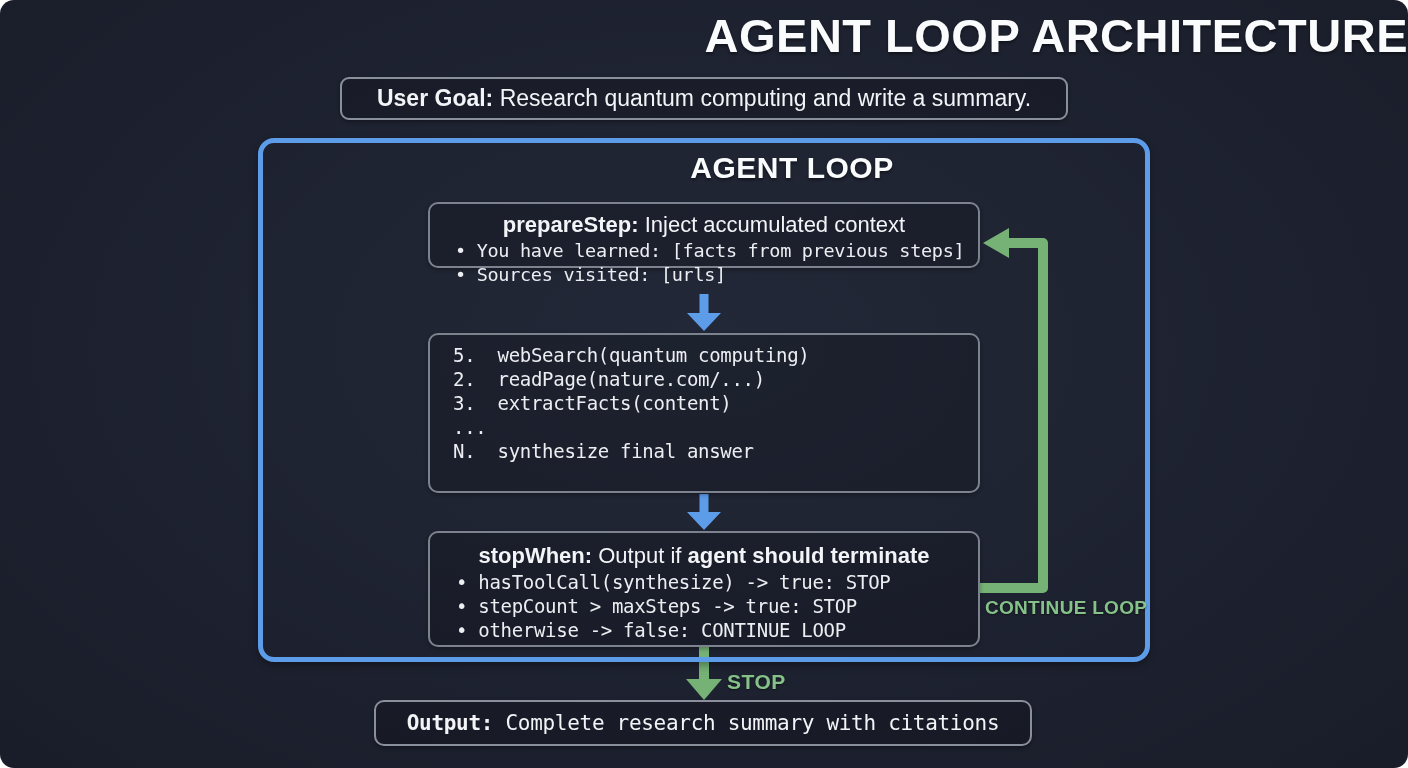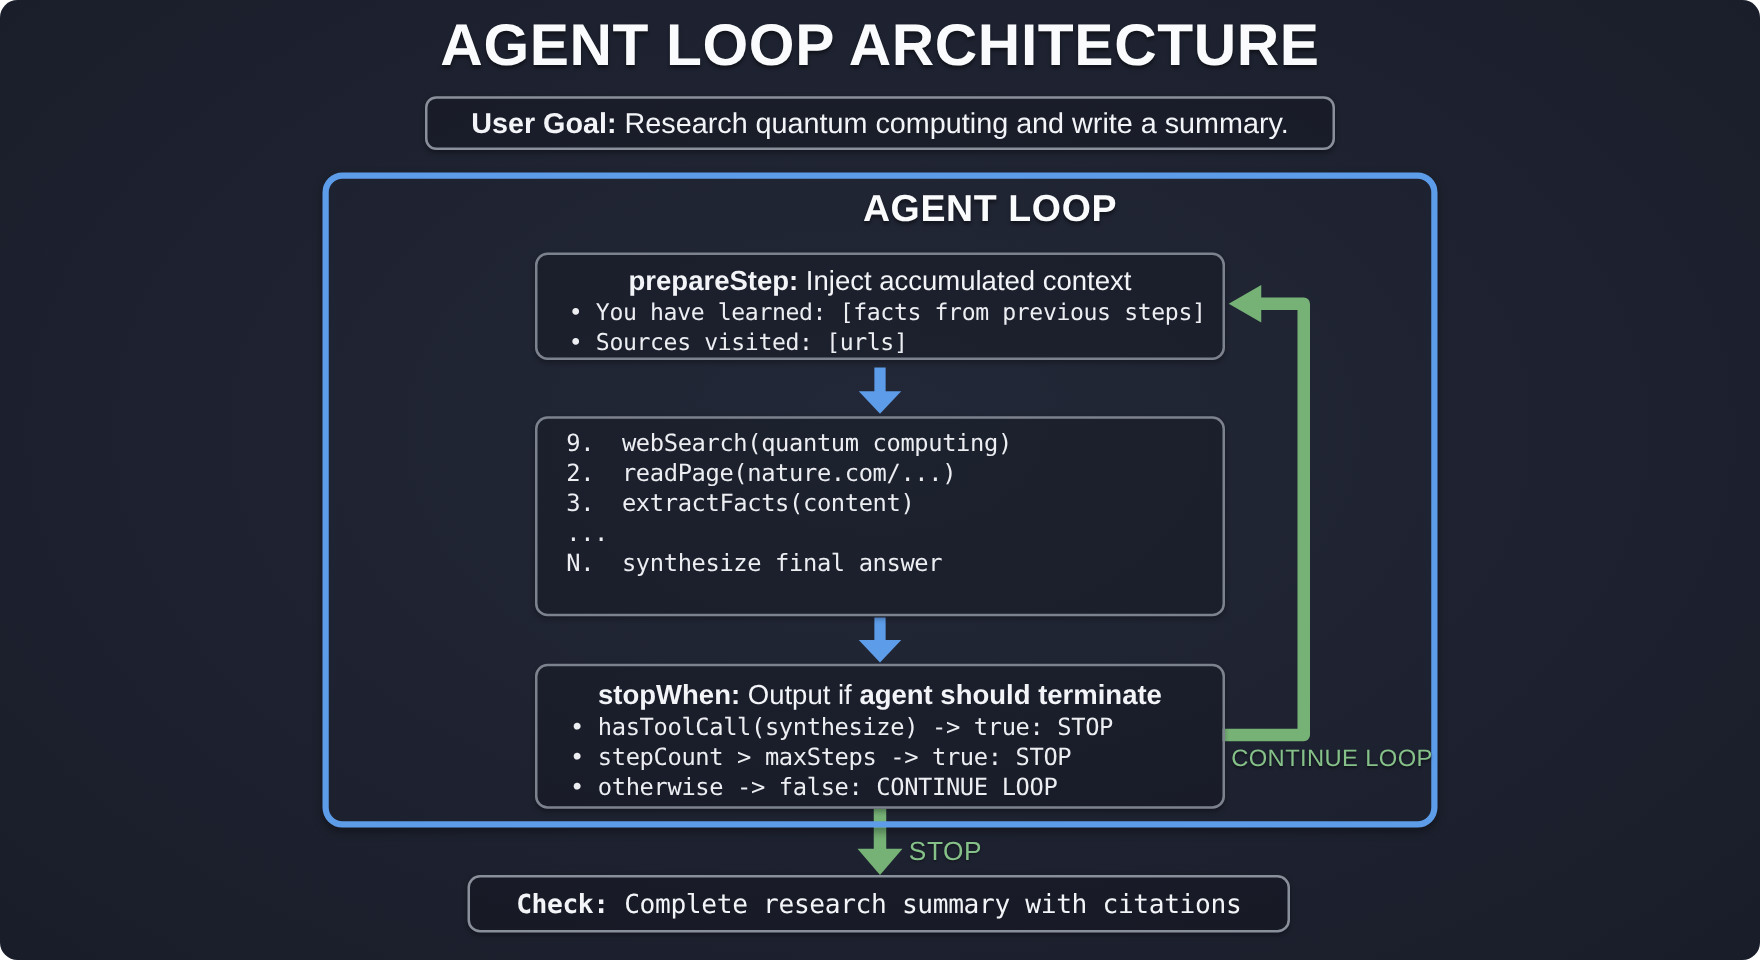--- a/index.html
+++ b/index.html
@@ -3,21 +3,21 @@
 <meta charset="utf-8">
 <style>
   html,body{margin:0;padding:0;background:#ffffff;}
   .stage{
     position:relative;width:1408px;height:768px;border-radius:14px;overflow:hidden;
     background:radial-gradient(1100px 680px at 50% 45%, #232838 0%, #1b1f2c 75%, #171b26 100%);
     font-family:"Liberation Sans",sans-serif;color:#f2f4f7;
   }
   .arrows{position:absolute;left:0;top:0;width:1408px;height:768px;pointer-events:none;}
   .title{
-    position:absolute;top:8px;left:0;width:100%;margin:0;text-align:center;
+    position:absolute;top:8px;left:0;width:100%;margin:0;text-align:right;
     font-size:47px;font-weight:800;letter-spacing:.5px;color:#fafbfc;
     text-shadow:0 2px 3px rgba(0,0,0,.45);
   }
   .b{font-weight:bold;}
   .goal-box{
     position:absolute;left:340px;top:77px;width:728px;height:43px;box-sizing:border-box;
     border:2.5px solid #8a909b;border-radius:9px;background:rgba(0,0,0,.16);
     display:flex;align-items:center;justify-content:center;font-size:23px;
     box-shadow:0 2px 4px rgba(0,0,0,.35);
   }
@@ -35,27 +35,27 @@
     position:absolute;left:428px;width:552px;box-sizing:border-box;
     border:2.5px solid #7d838e;border-radius:10px;background:rgba(0,0,0,.15);
     box-shadow:0 2px 4px rgba(0,0,0,.3);
   }
   .node-title{text-align:center;font-size:22px;line-height:28px;}
   .mono{font-family:"DejaVu Sans Mono","Liberation Mono",monospace;}
   .mono-line{
     font-family:"DejaVu Sans Mono","Liberation Mono",monospace;
     white-space:pre;letter-spacing:-.3px;color:#eceef2;margin-left:10px;
   }
-  .prepare{top:202px;height:86px;padding-top:7px;}
+  .prepare{top:202px;height:66px;padding-top:7px;}
   .prepare .mono-line{font-size:18.5px;line-height:24px;padding-left:15px;}
   .llm{top:333px;height:160px;padding-top:8px;}
   .llm .mono-line{font-size:19px;line-height:24px;padding-left:13px;}
   .stopw{top:531px;height:116px;padding-top:9px;}
   .stopw .mono-line{font-size:19px;line-height:24px;padding-left:16px;}
-  .flow-label{position:absolute;font-weight:400;color:#85c188;text-shadow:0 1px 2px rgba(0,0,0,.5);}
+  .flow-label{position:absolute;font-weight:700;color:#85c188;text-shadow:0 1px 2px rgba(0,0,0,.5);}
   .continue-label{left:985px;top:597px;font-size:19px;letter-spacing:.3px;}
   .stop-label{left:727px;top:670px;font-size:21px;letter-spacing:.5px;}
   .output-box{
     position:absolute;left:374px;top:700px;width:658px;height:46px;box-sizing:border-box;
     border:2.5px solid #8a909b;border-radius:10px;background:rgba(0,0,0,.16);
     display:flex;align-items:center;justify-content:center;
     font-size:21px;letter-spacing:-.3px;
     box-shadow:0 2px 4px rgba(0,0,0,.35);
   }
 </style>
@@ -88,34 +88,34 @@
   <div class="loop-box"></div>
   <div class="loop-title">AGENT LOOP</div>
 
   <div class="node prepare">
     <div class="node-title"><span class="b">prepareStep:</span><span> Inject accumulated context</span></div>
     <div class="mono-line">• You have learned: [facts from previous steps]</div>
     <div class="mono-line">• Sources visited: [urls]</div>
   </div>
 
   <div class="node llm">
-    <div class="mono-line">9.  webSearch(quantum computing)</div>
+    <div class="mono-line">5.  webSearch(quantum computing)</div>
     <div class="mono-line">2.  readPage(nature.com/...)</div>
     <div class="mono-line">3.  extractFacts(content)</div>
     <div class="mono-line">...</div>
     <div class="mono-line">N.  synthesize final answer</div>
   </div>
 
   <div class="node stopw">
     <div class="node-title"><span class="b">stopWhen:</span><span> Output if </span><span class="b">agent should terminate</span></div>
     <div class="mono-line">• hasToolCall(synthesize) -&gt; true: STOP</div>
     <div class="mono-line">• stepCount &gt; maxSteps -&gt; true: STOP</div>
     <div class="mono-line">• otherwise -&gt; false: CONTINUE LOOP</div>
   </div>
 
   <div class="flow-label continue-label">CONTINUE LOOP</div>
   <div class="flow-label stop-label">STOP</div>
 
   <div class="output-box mono">
-      <span><span class="b">Check:</span><span> Complete research summary with citations</span></span>
+      <span><span class="b">Output:</span><span> Complete research summary with citations</span></span>
   </div>
 
 </div>
 
 </body></html>

